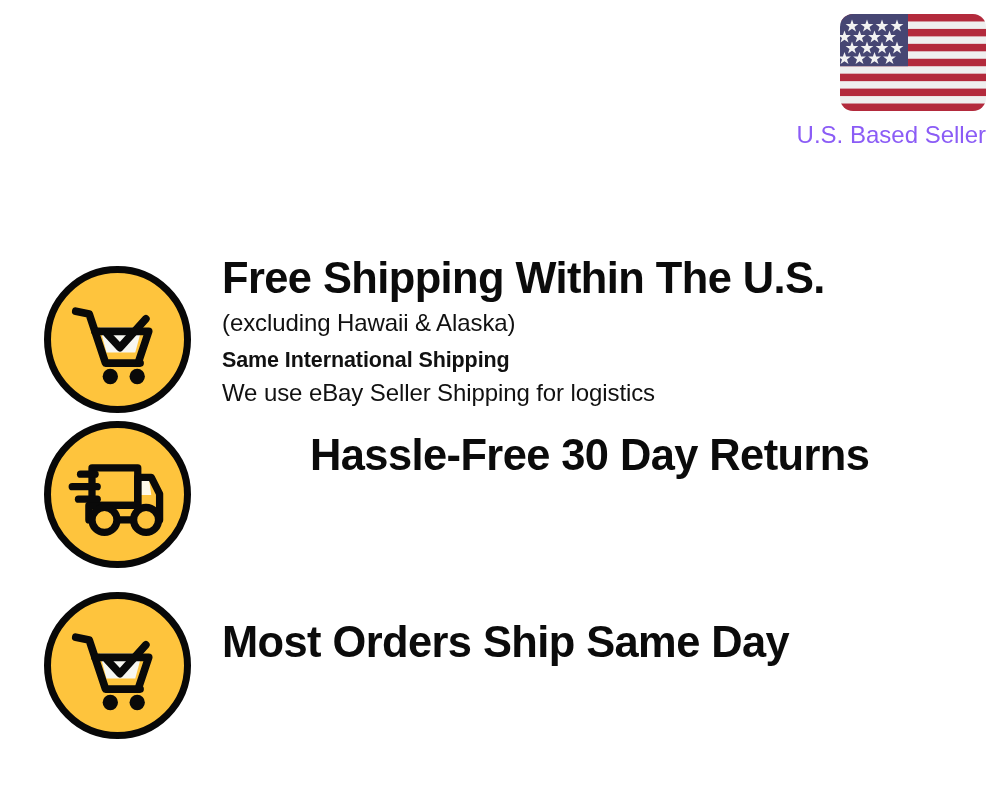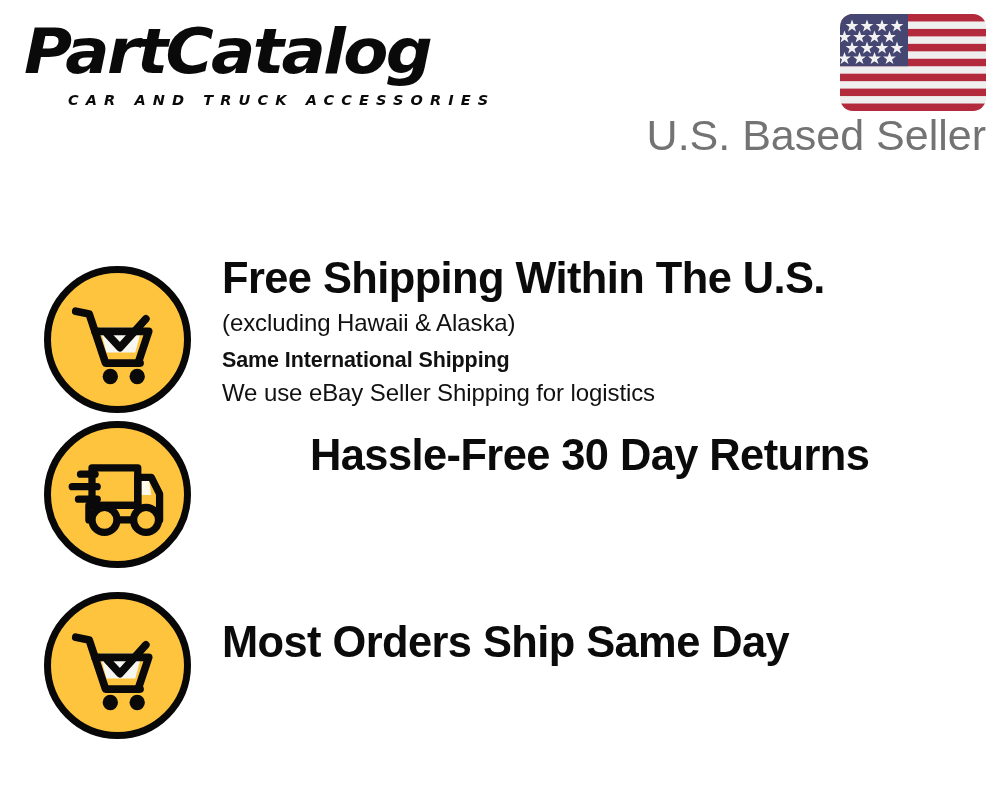--- a/index.html
+++ b/index.html
@@ -70,25 +70,25 @@
     top: 14px;
     width: 146px;
     height: 97px;
   }
   .flag-badge svg { display: block; width: 146px; height: 97px; }
 
   .seller-line {
     position: absolute;
     right: 14px;
     top: 115px;
-    font-size: 43px;
+    font-size: 24px;
     font-weight: 400;
     line-height: 40px;
     letter-spacing: 0px;
-    color: #737373;
+    color: #8b5cf6;
     white-space: nowrap;
     text-align: right;
   }
 
   
   .features {
     position: absolute;
     left: 0;
     top: 228px;
     width: 1000px;
@@ -162,24 +162,20 @@
     font-size: 24px;
     line-height: 33px;
     letter-spacing: -0.1px;
   }
 </style>
 </head>
 <body>
 
 <div class="header">
 
-  <div class="brand-logo">
-    <div class="brand-wordmark">PartCatalog</div>
-    <div class="brand-tagline">CAR AND TRUCK ACCESSORIES</div>
-  </div>
 
   <div class="flag-badge">
     <svg viewBox="0 0 146 97" xmlns="http://www.w3.org/2000/svg" aria-hidden="true">
       <defs>
         <clipPath id="flagClip">
           <rect x="0" y="0" width="146" height="97" rx="13" ry="13"></rect>
         </clipPath>
       </defs>
       <g clip-path="url(#flagClip)">
         <rect x="0" y="0" width="146" height="97" fill="#EFEFEF"></rect>

